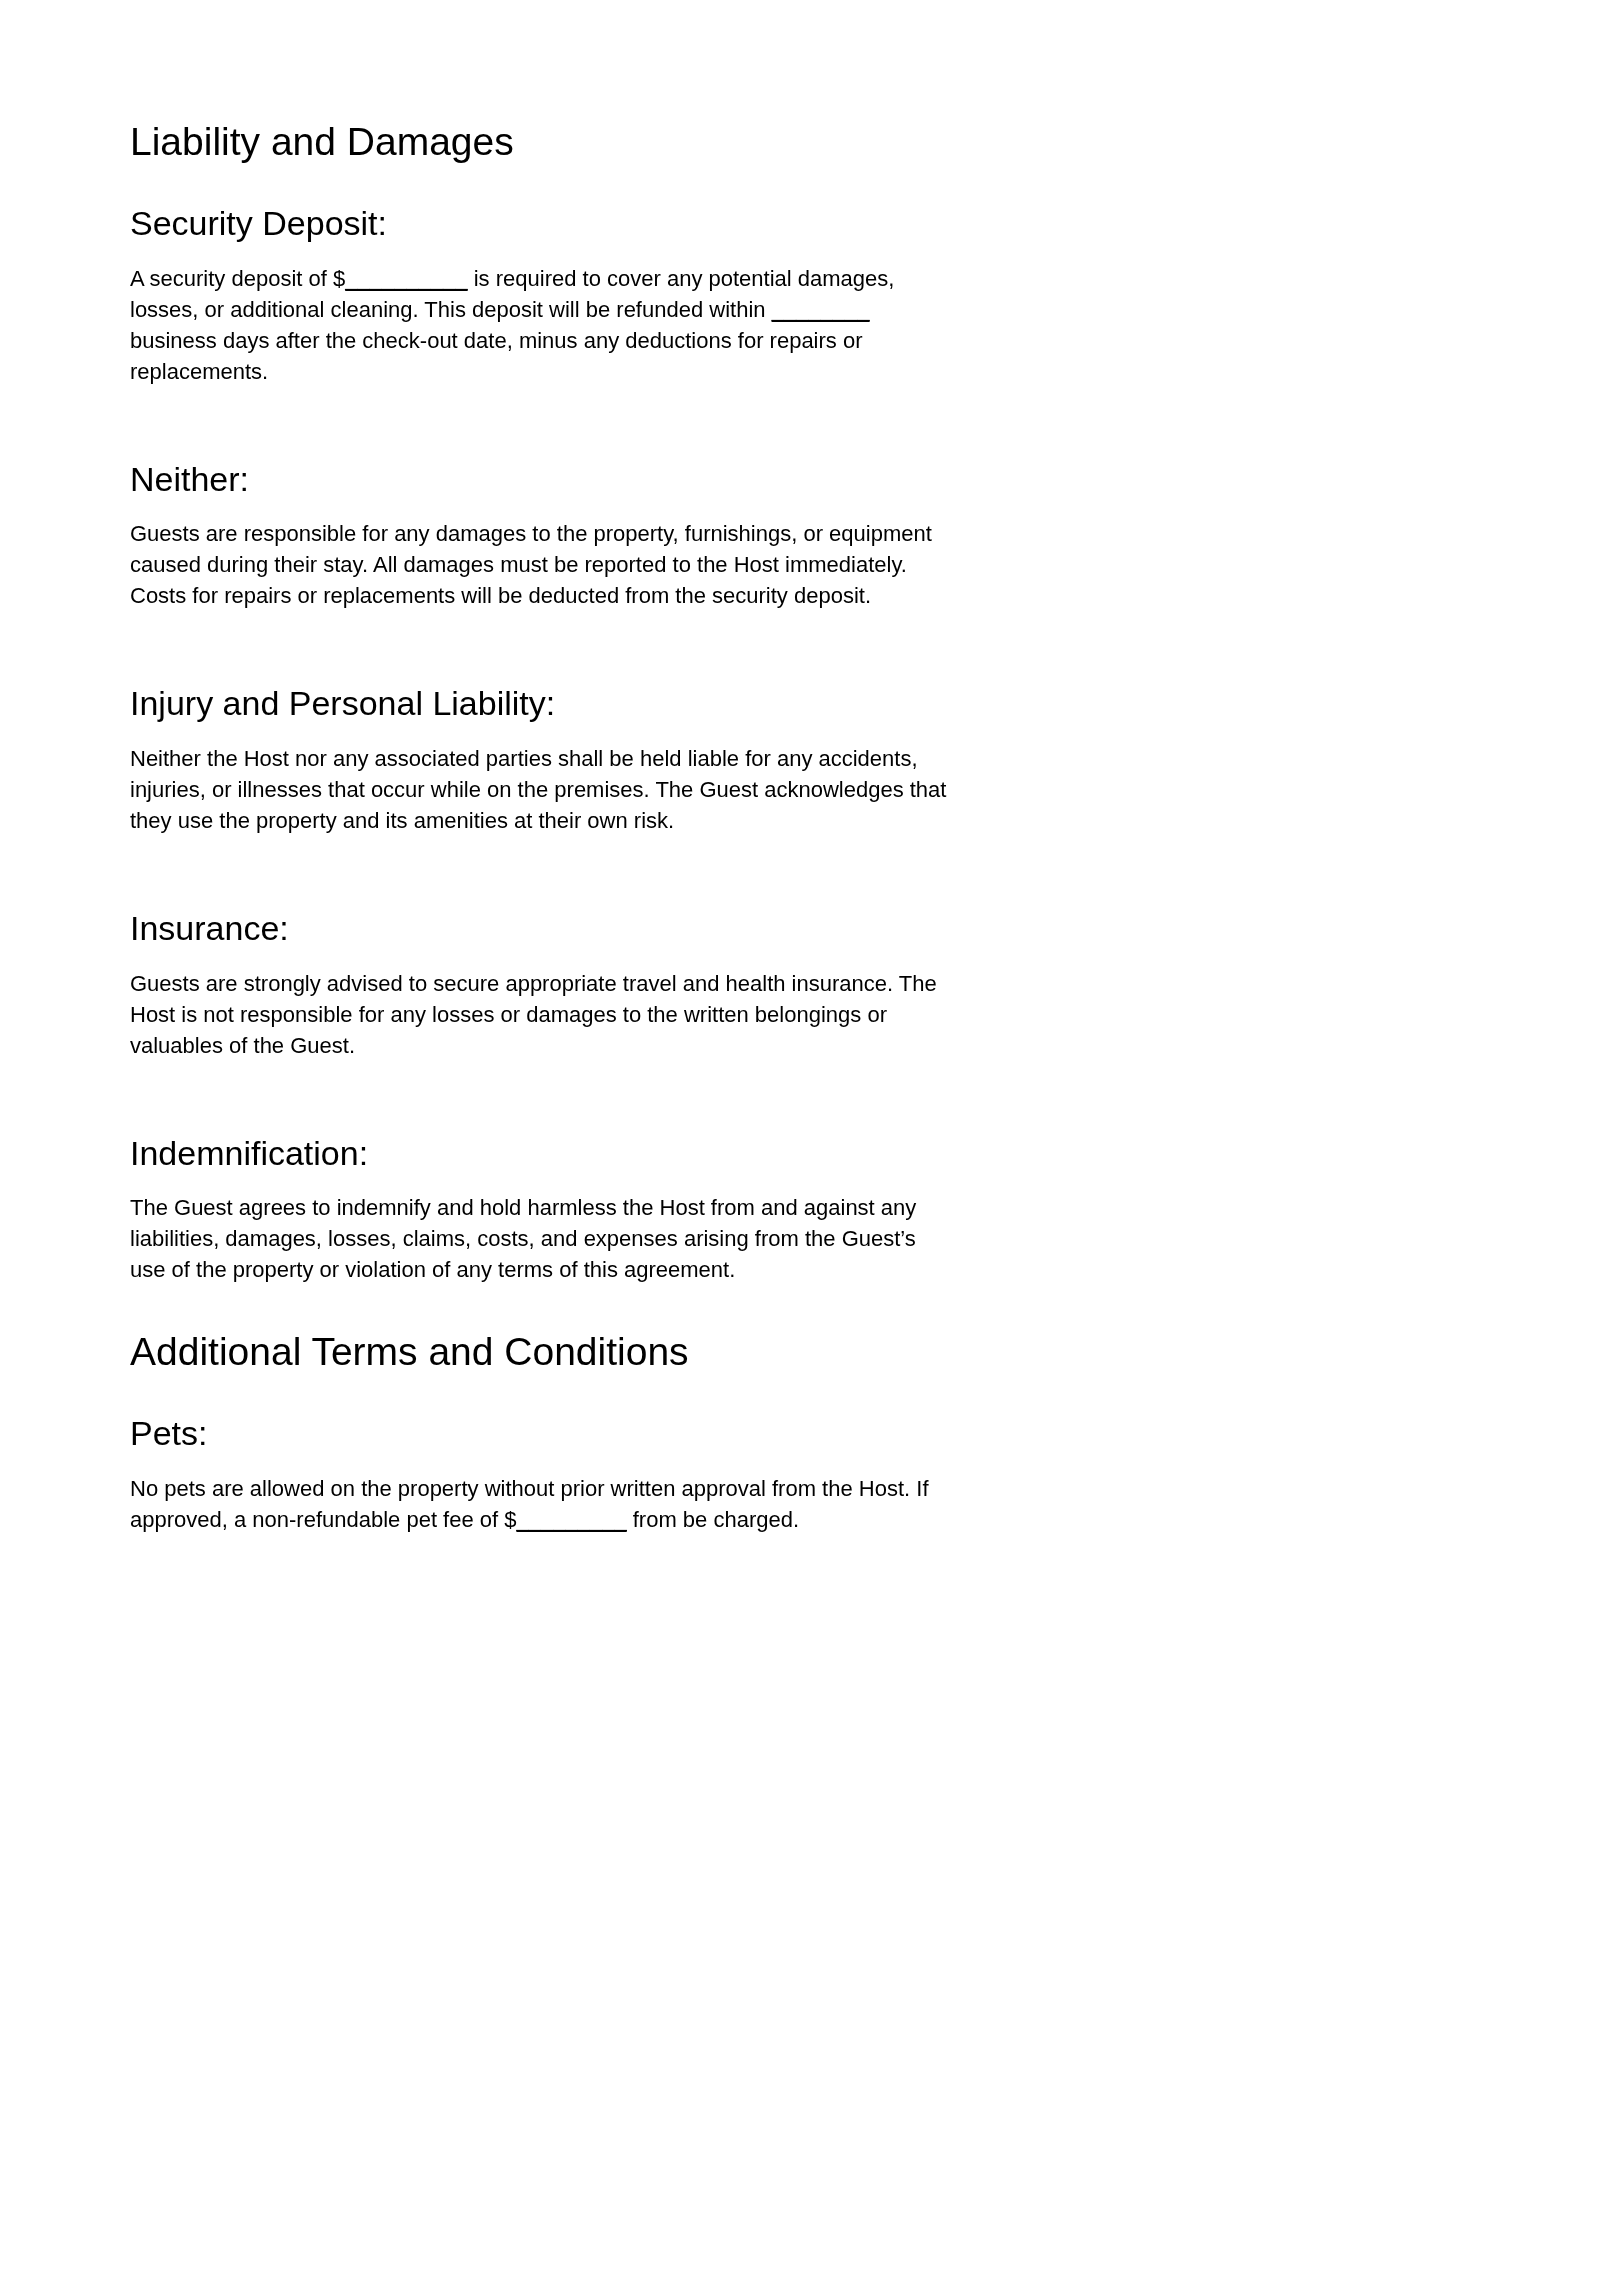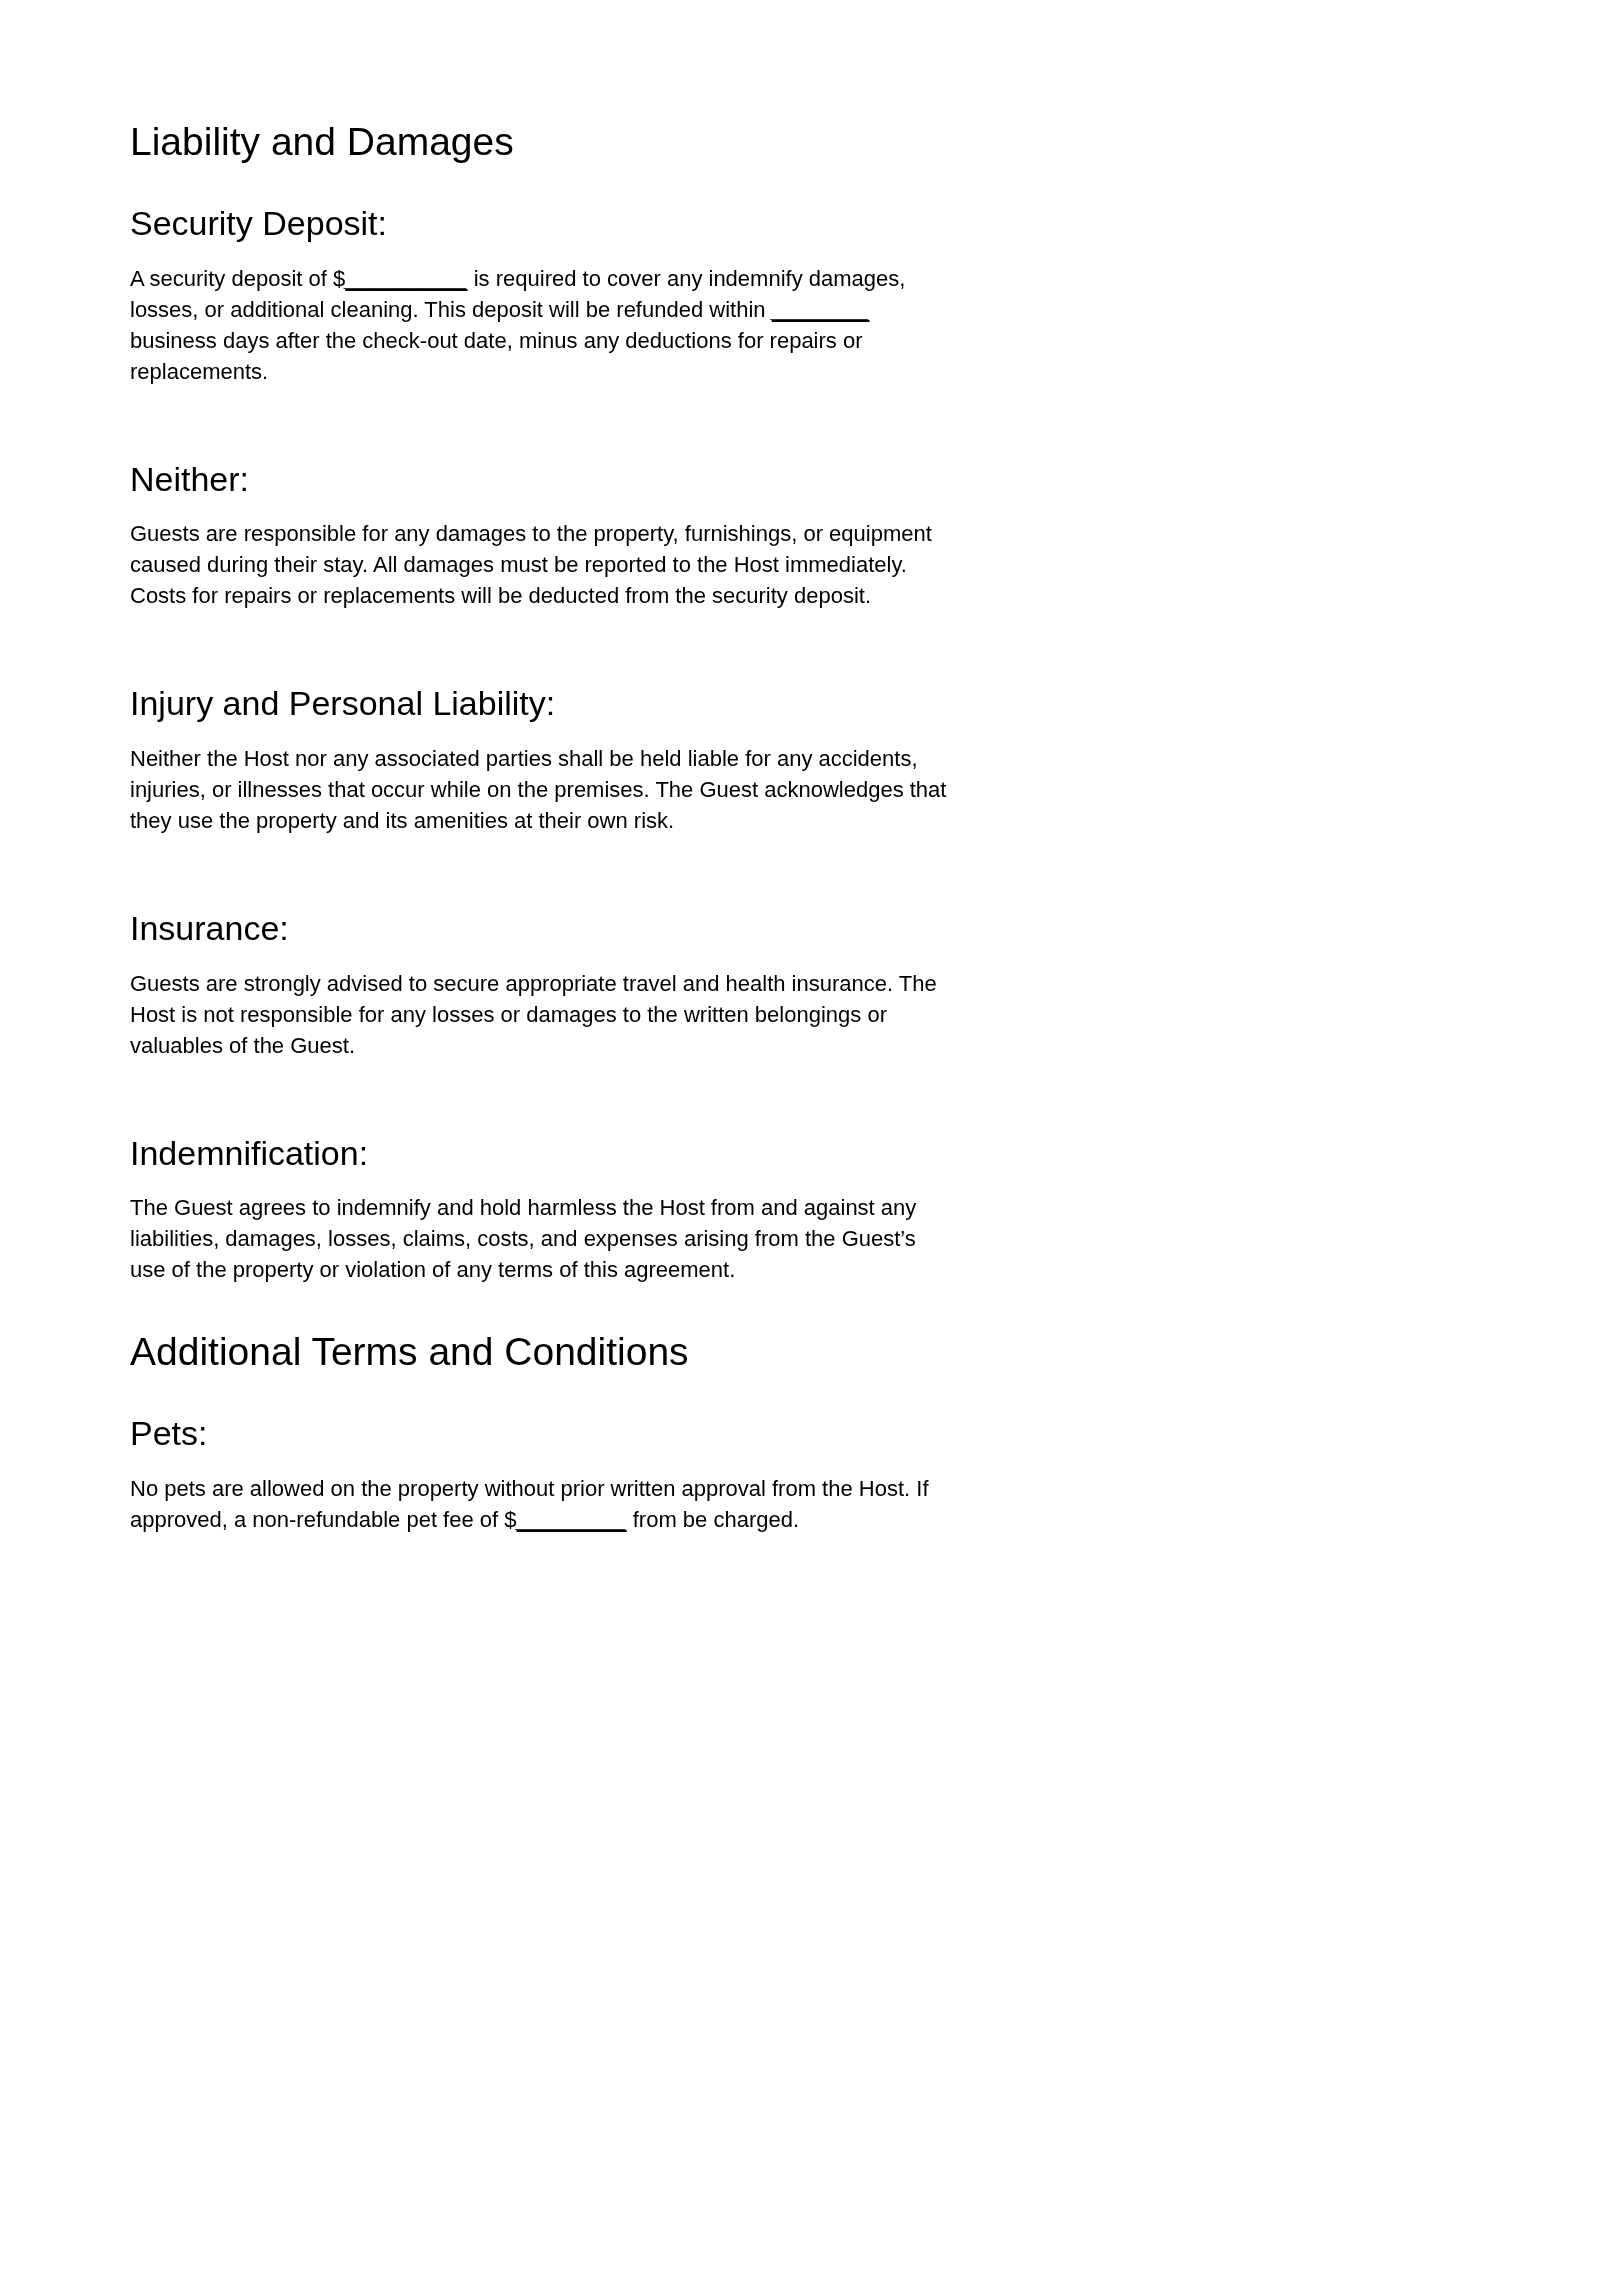--- a/index.html
+++ b/index.html
@@ -59,38 +59,37 @@
   .sp-h2-to-p     { height: 19.6px;  }
   .sp-p-to-h2     { height: 73px;  }
   .sp-p-to-h1     { height: 45px;  }
   .sp-h1b-to-h2   { height: 39px;  }
 
   .blank {
     text-decoration: underline;
     text-decoration-thickness: 1.5px;
     text-underline-offset: 2.9px;
     white-space: pre;
-    font-style: italic;
   }
 </style>
 </head>
 <body>
 
 <div class="page">
   <div class="content">
 
     <div class="sp-title-top"></div>
 
     <h1 class="h1">Liability and Damages</h1>
 
     <div class="sp-h1-to-h2"></div>
 
     <h2 class="h2">Security Deposit:</h2>
     <div class="sp-h2-to-p"></div>
-    <p class="p"><span>A security deposit of $</span><span class="blank">__________</span><span> is required to cover any indemnify damages, losses, or additional cleaning. This deposit will be refunded within </span><span class="blank">________</span><span> business days after the check-out date, minus any deductions for repairs or replacements.</span></p>
+    <p class="p"><span>A security deposit of $</span><span class="blank">__________</span><span> is required to cover any potential damages, losses, or additional cleaning. This deposit will be refunded within </span><span class="blank">________</span><span> business days after the check-out date, minus any deductions for repairs or replacements.</span></p>
 
     <div class="sp-p-to-h2"></div>
 
     <h2 class="h2">Neither:</h2>
     <div class="sp-h2-to-p"></div>
     <p class="p">Guests are responsible for any damages to the property, furnishings, or equipment caused during their stay. All damages must be reported to the Host immediately. Costs for repairs or replacements will be deducted from the security deposit.</p>
 
     <div class="sp-p-to-h2"></div>
 
     <h2 class="h2">Injury and Personal Liability:</h2>

